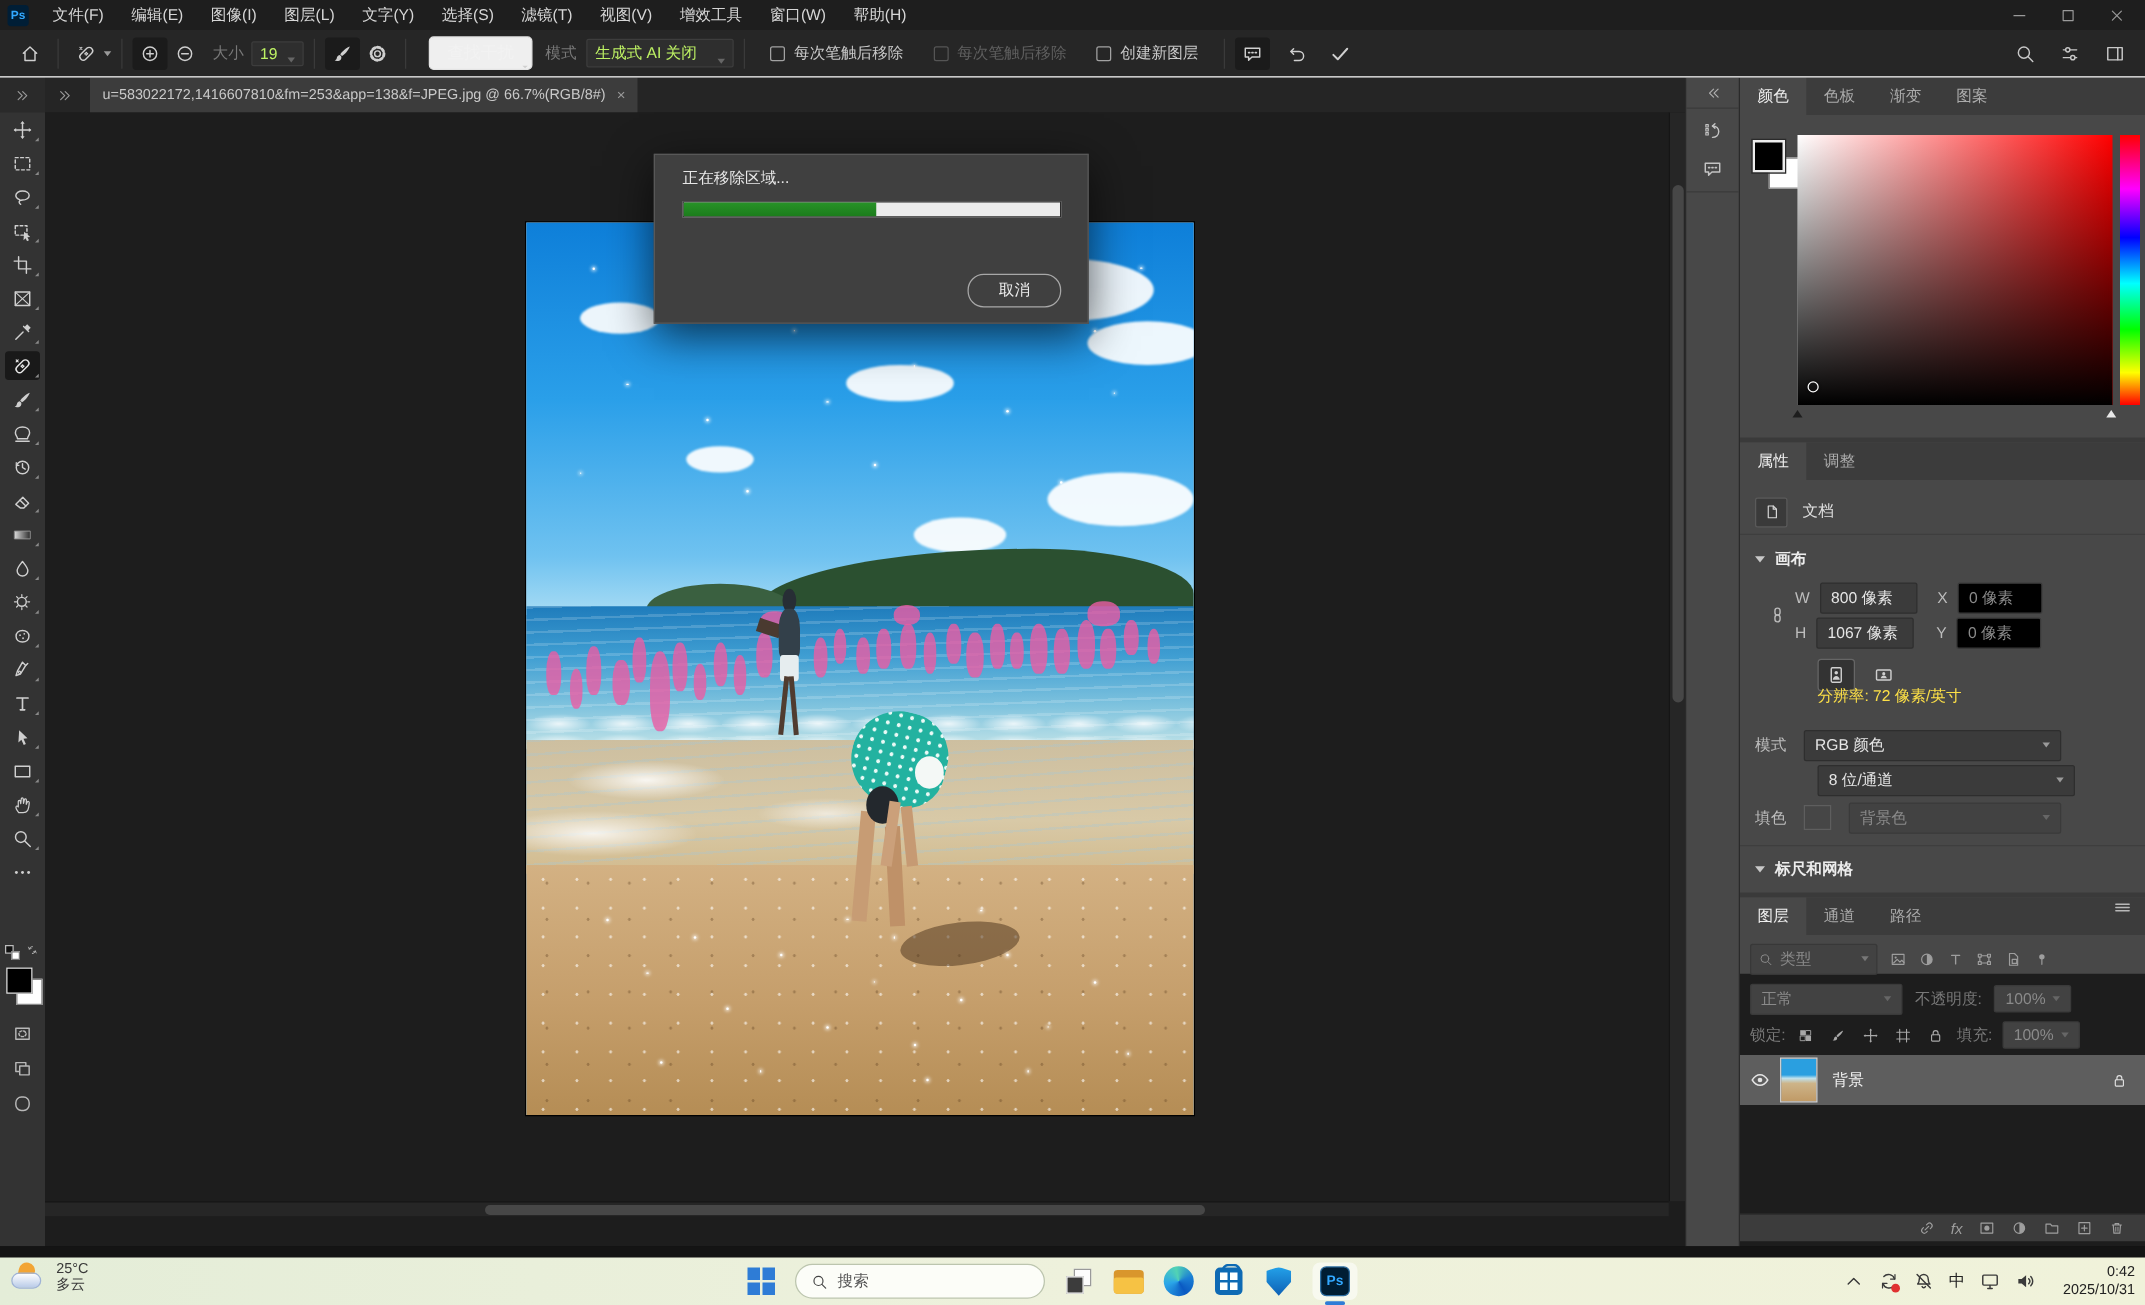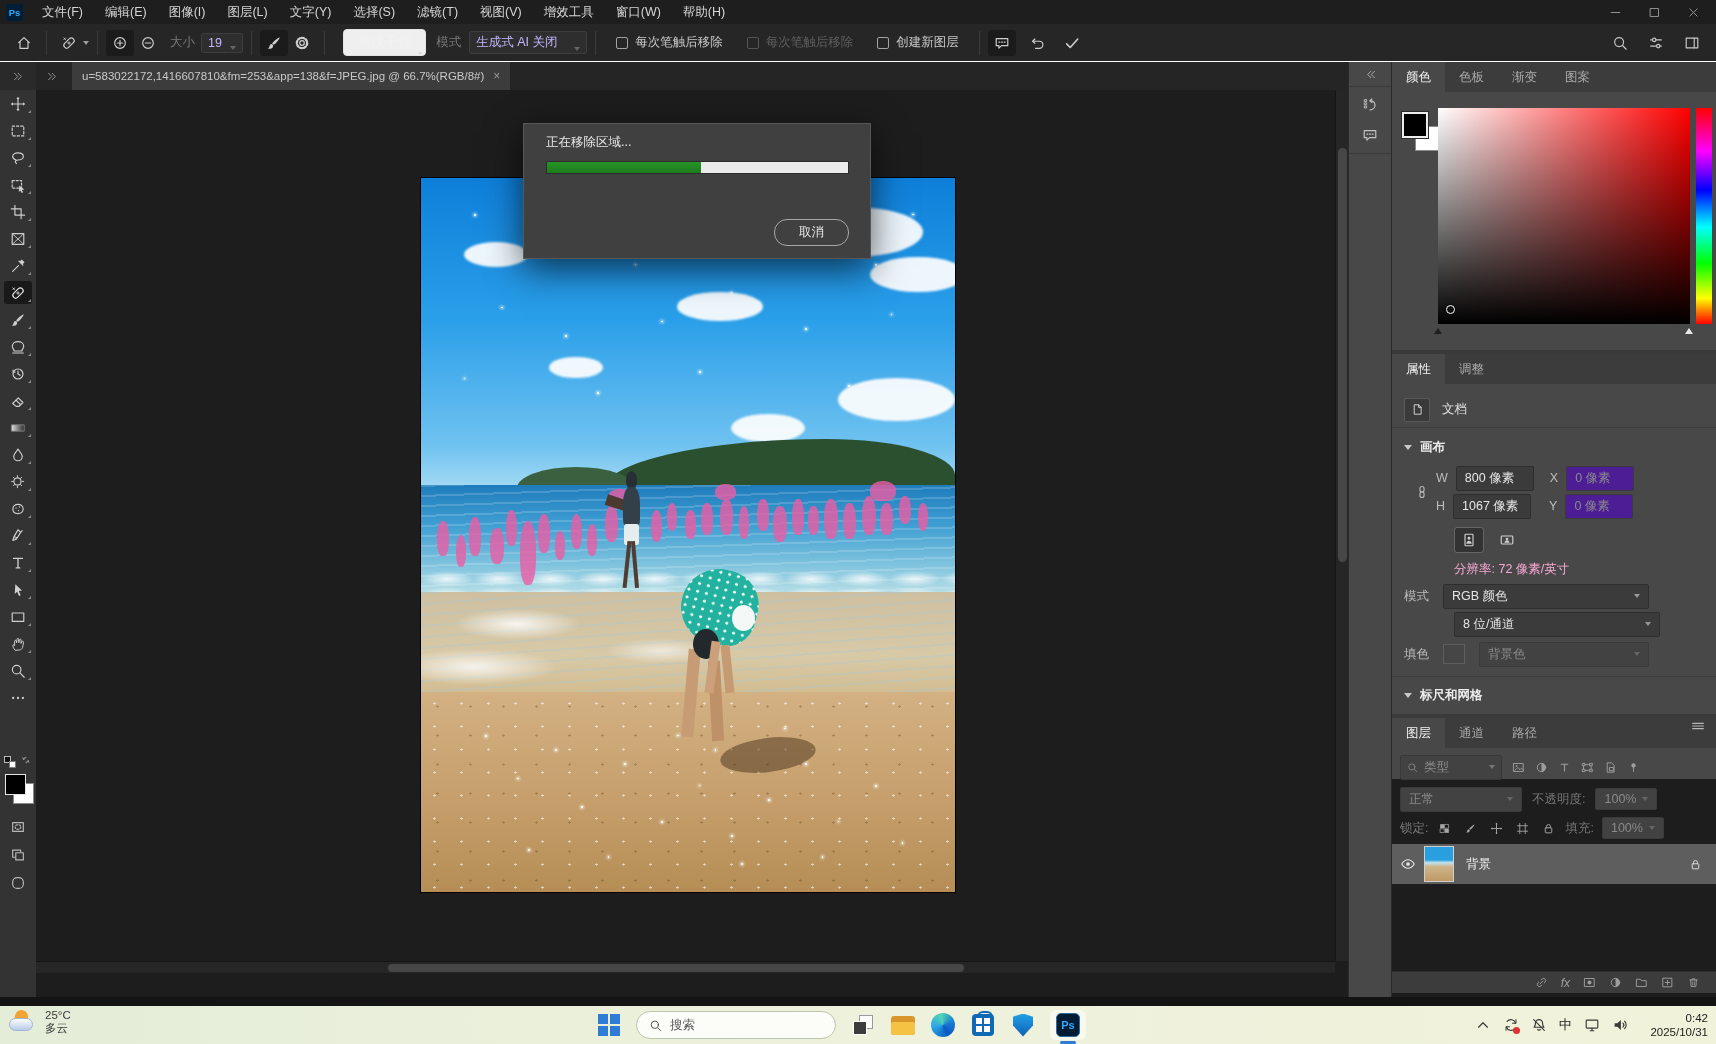--- a/index.html
+++ b/index.html
@@ -16,21 +16,21 @@
   .menu-item{padding:0 11px;line-height:24px;cursor:default}
   .win-btns{margin-left:auto;display:flex;gap:26px;padding-right:16px;color:#9a9a9a;font-size:12px}
   
   #optionsbar{position:absolute;left:0;top:24px;right:0;height:38px;background:#262626;border-bottom:1px solid #ffffff;display:flex;align-items:center;font-size:12.5px;color:#c8c8c8;z-index:19}
   .ob-sep{width:1px;height:24px;background:#3a3a3a;margin:0 8px}
   .ob-btn{display:flex;align-items:center;justify-content:center;width:28px;height:26px;border-radius:3px;color:#cfcfcf}
   .ob-btn.boxed{background:#1b1b1b}
   .ob-group{display:flex;align-items:center;gap:6px}
   .find-btn{border:1.5px solid #e4e4e4;border-radius:4px;color:#f2f2f2;padding:3px 14px 4px;position:relative;margin:0 10px}
   .find-btn .flyout{position:absolute;right:3px;bottom:2px;width:0;height:0;border-left:3px solid transparent;border-top:3px solid transparent;border-right:3px solid #cfcfcf;transform:rotate(45deg)}
-  .ob-field{background:#2e2e2e;border:1px solid #3d3d3d;border-radius:2px;padding:2px 6px;display:flex;align-items:flex-end;gap:8px;color:#c4b5fd}
+  .ob-field{background:#2e2e2e;border:1px solid #3d3d3d;border-radius:2px;padding:2px 6px;display:flex;align-items:flex-end;gap:8px;color:#bef264}
   .cb{display:flex;align-items:center;gap:7px;margin:0 12px}
   .cb .box{width:12px;height:12px;border:1.5px solid #a2a2a2;border-radius:2px;background:transparent}
   .cb.dim2 .box{border-color:#555}
   .cb.dim2 span{color:#5f5f5f}
   
   #workspace{position:absolute;left:0;top:62px;right:0;height:935px;background:#1d1d1d}
   #left-rail{position:absolute;left:0;top:0;width:36px;height:935px;background:#333}
   .rail-top{height:28px;display:flex;align-items:center;justify-content:center;color:#9a9a9a;background:#2a2a2a}
   #tools{display:flex;flex-direction:column;align-items:center}
   .tool{width:36px;height:27px;display:flex;align-items:center;justify-content:center;color:#cfcfcf;position:relative}
@@ -118,21 +118,21 @@
   .tri{position:absolute;top:266px;width:0;height:0;border-left:4.5px solid transparent;border-right:4.5px solid transparent}
   .tri.l{left:42px;border-bottom:6px solid #1e1e1e}
   .tri.r{left:293px;border-bottom:6px solid #e8e8e8}
   #props-panel{position:absolute;left:0;top:292px;width:324px;height:364px;border-bottom:4px solid #3a3a3a}
   .prow{position:absolute;left:0;width:324px;display:flex;align-items:center}
   .docrow{top:38px;height:30px;padding-left:12px;gap:12px;border-bottom:1px solid #3e3e3e;color:#e0e0e0;height:36px}
   .docicon{width:26px;height:24px;background:#3a3a3a;border:1px solid #5a5a5a;border-radius:2px;display:flex;align-items:center;justify-content:center;color:#d8d8d8}
   .sechead{color:#ececec;font-weight:bold;gap:8px;padding-left:12px}
   .sechead .v{width:0;height:0;border-left:4px solid transparent;border-right:4px solid transparent;border-top:5px solid #c8c8c8}
   .pfield{background:#3b3b3b;border:1px solid #2e2e2e;border-radius:2px;color:#e6e6e6;padding:3px 8px;display:flex;align-items:center}
-  .pfield.dis{color:#8a8a8a;background:#4c1d95;border-color:#3a3a3a}
+  .pfield.dis{color:#8a8a8a;background:#000000;border-color:#3a3a3a}
   .plabel{color:#bdbdbd}
   .dd{background:#3b3b3b;border:1px solid #2e2e2e;border-radius:2px;color:#e6e6e6;padding:3px 8px;display:flex;align-items:center;justify-content:space-between}
   .dd.dis{color:#8a8a8a;background:#424242;border-color:#3a3a3a}
   .orientbtn{width:30px;height:26px;border-radius:3px;display:flex;align-items:center;justify-content:center;color:#cfcfcf;margin-right:8px}
   .orientbtn.active{background:#333;border:1px solid #666}
   #layers-panel{position:absolute;left:0;top:656px;width:324px;height:279px}
   .lrow{position:absolute;left:0;width:324px;display:flex;align-items:center}
   .searchbox{background:#424242;border:1px solid #383838;border-radius:2px;color:#8a8a8a;display:flex;align-items:center;gap:6px;padding:3px 6px;width:102px}
   .flticon{color:#9e9e9e;margin-left:10px}
   .lockicons{display:flex;gap:13px;color:#a8a8a8;margin:0 10px}
@@ -858,21 +858,21 @@
         <span class="orientbtn">
             <span class="icon">
               <svg viewBox="0 0 18 18" fill="none" stroke="currentColor" stroke-width="1.3" stroke-linecap="round" stroke-linejoin="round">
                 <rect x="2.5" y="4.5" width="13" height="9" rx="1"></rect>
                 <circle cx="9" cy="7.8" r="1.4" fill="currentColor" stroke="none"></circle>
                 <path d="M6.2 12c.4-1.7 1.4-2.6 2.8-2.6s2.4.9 2.8 2.6z" fill="currentColor" stroke="none"></path>
               </svg>
             </span>
           </span>
       </div>
-      <div class="prow" style="top:206px;height:18px;padding-left:62px;color:#f9a8d4">
+      <div class="prow" style="top:194px;height:18px;padding-left:62px;color:#fde047">
         <span>分辨率: 72 像素/英寸</span>
       </div>
       <div class="prow" style="top:230px;height:24px;padding-left:12px;gap:14px">
         <span class="plabel">模式</span>
         <span class="dd" style="width:206px">
             <span>RGB 颜色</span>
             <span class="caret"></span>
           </span>
       </div>
       <div class="prow" style="top:258px;height:24px;padding-left:62px">

